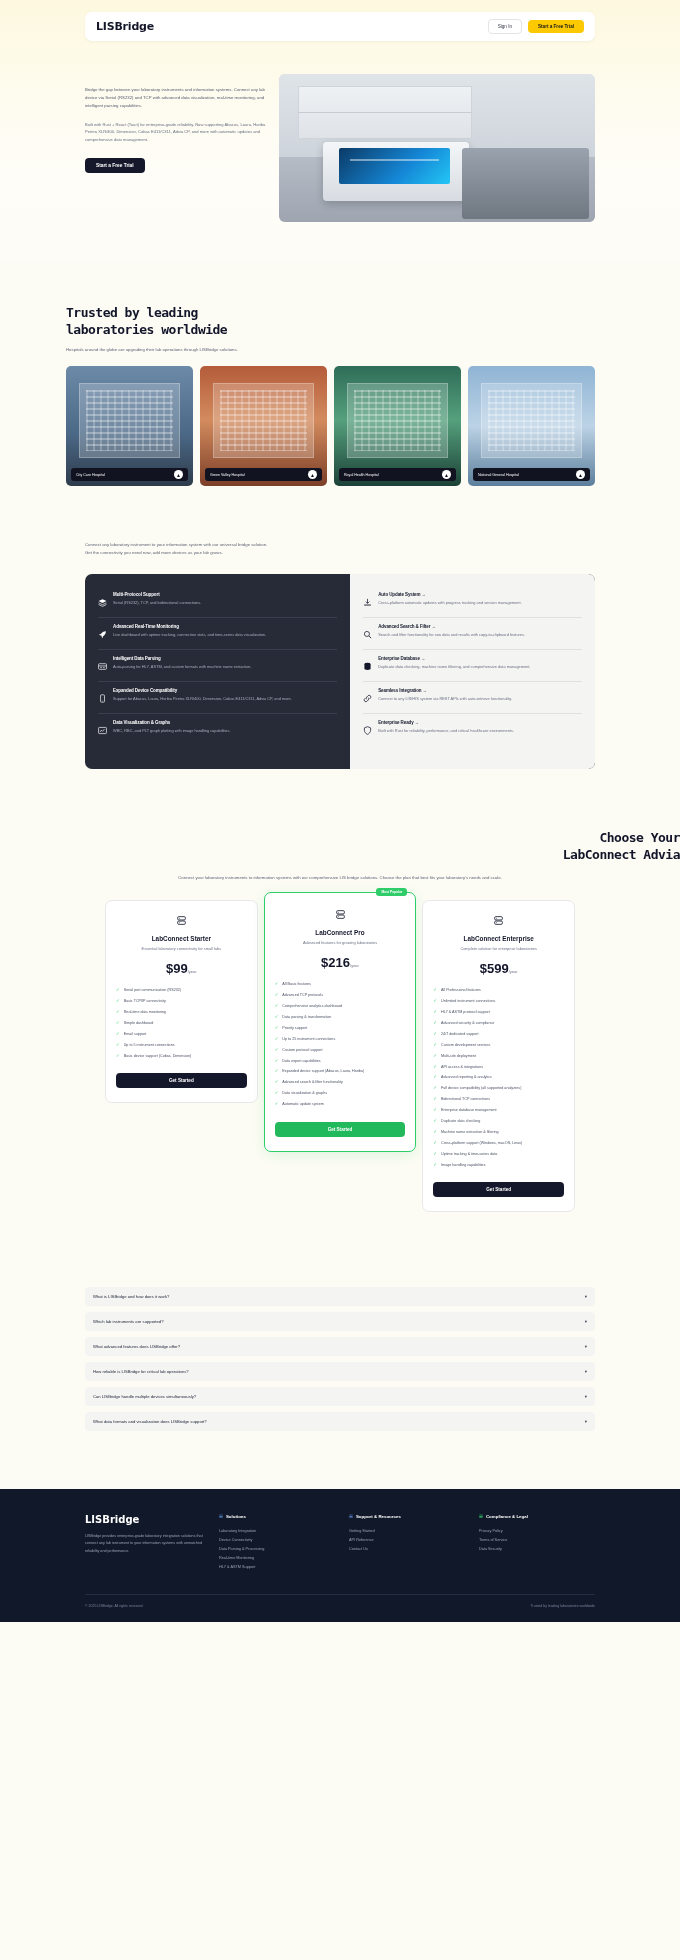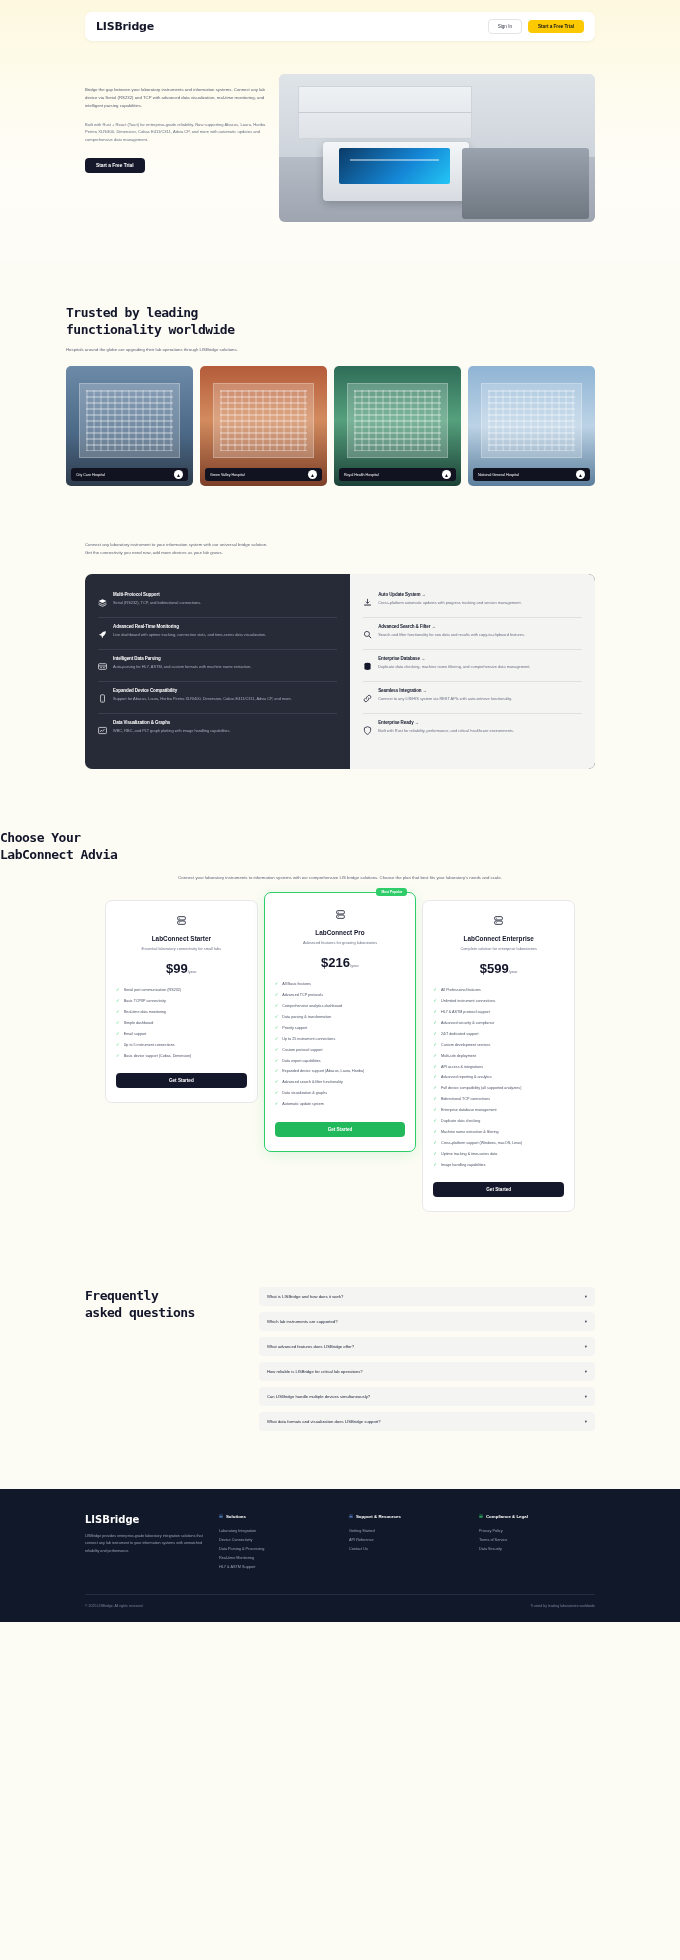--- a/index.html
+++ b/index.html
@@ -213,21 +213,21 @@
   .fi-title { font-size:4.5px; font-weight:bold; letter-spacing:-0.1px; }
   .feat-left .fi-title { color:#ffffff; }
   .feat-right .fi-title { color:#14172a; }
   .fi-desc { margin-top:3px; font-size:3.9px; line-height:1.75; }
   .feat-left .fi-desc { color:#a7adbb; }
   .feat-right .fi-desc { color:#6b7083; }
   .arrow { font-size:4.3px; }
 
   
   .pricing { margin:60px 0 0 0; text-align:center; }
-  .pricing .h2 { text-align:left; }
+  .pricing .h2 { text-align:right; }
   .pricing-p {
     margin:11px auto 0 auto; width:360px;
     font-size:4.3px; color:#5c6175; line-height:1.8;
   }
   .plans {
     margin:18px 105px 0 105px;
     display:flex; gap:6px; align-items:flex-start;
   }
   .plan {
     flex:1;
@@ -343,21 +343,21 @@
         <div class="device"></div>
         <div class="screen"></div>
         <div class="laptop"></div>
       </div>
     </div>
   </div>
 
   <div class="trusted">
     <h2 class="h2">
       <div>Trusted by leading</div>
-      <div>functionality worldwide</div>
+      <div>laboratories worldwide</div>
     </h2>
     <p class="trusted-p">Hospitals around the globe are upgrading their lab operations through LISBridge solutions.</p>
 
     <div class="hosp-row">
       <div class="hosp hosp-1">
         <div class="sky"></div>
         <div class="bldg"></div>
         <div class="hosp-cap">
           <span class="hosp-cap-name">City Care Hospital</span>
           <span class="chev">▲</span>
@@ -759,26 +759,20 @@
               <span>Image handling capabilities</span>
             </div>
         </div>
         <button class="plan-btn">Get Started</button>
       </div>
 
     </div>
   </div>
 
   <div class="faq">
-    <div class="faq-left">
-      <h2 class="h2">
-        <div>Frequently</div>
-        <div>asked questions</div>
-      </h2>
-    </div>
     <div class="faq-right">
       <div class="faq-item">
         <span class="faq-q">What is LISBridge and how does it work?</span>
         <span class="faq-caret">▾</span>
       </div>
       <div class="faq-item">
         <span class="faq-q">Which lab instruments are supported?</span>
         <span class="faq-caret">▾</span>
       </div>
       <div class="faq-item">

